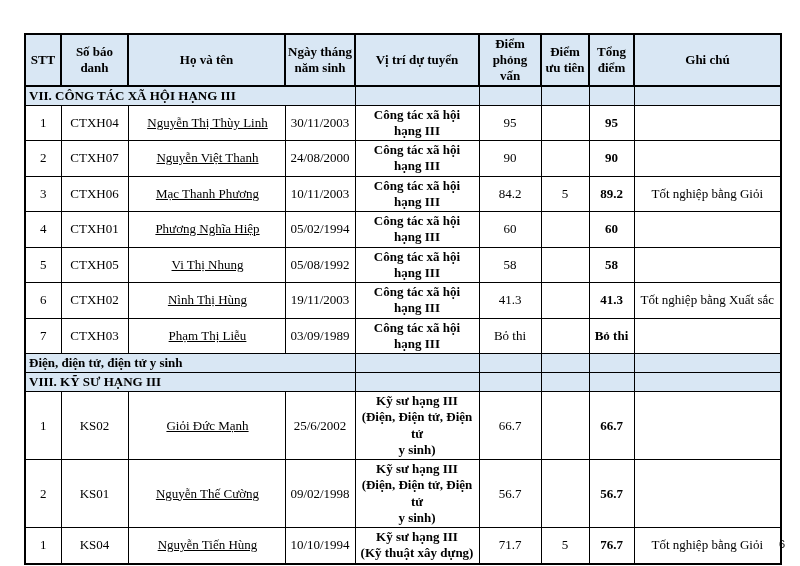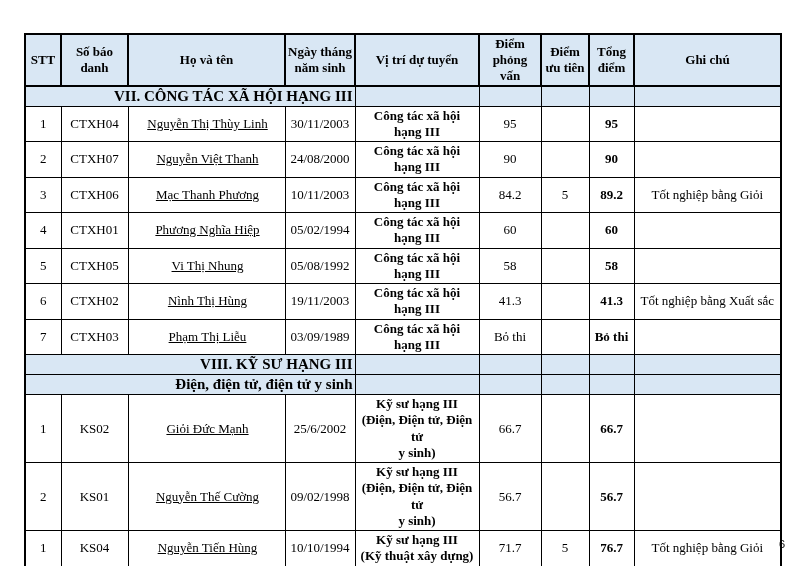--- a/index.html
+++ b/index.html
@@ -41,22 +41,22 @@
   }
   tr.data { height: 30px; }
   tr.data td { font-size: 13px; text-align: center; }
   td.cell-name { text-align: left; padding-left: 4px; text-decoration: underline; }
   td.cell-position { font-size: 12px; white-space: pre-line; line-height: 1.25; font-weight: bold; }
   td.cell-total { font-weight: bold; }
   tr.section { height: 17px; }
   tr.section td { background: #d9e7f4; }
   td.section-label {
     font-weight: bold;
-    font-size: 15px;
-    text-align: right;
+    font-size: 13px;
+    text-align: left;
     padding-left: 3px;
     white-space: nowrap;
   }
   .page-number {
     position: absolute;
     left: 779px;
     top: 538px;
     font-size: 11px;
     font-family: "Liberation Sans", sans-serif;
   }
@@ -181,29 +181,29 @@
           <td class="cell-name">Phạm Thị Liễu</td>
           <td class="cell-dob">03/09/1989</td>
           <td class="cell-position">Công tác xã hội
 hạng III</td>
           <td class="cell-interview">Bỏ thi</td>
           <td class="cell-priority"></td>
           <td class="cell-total">Bỏ thi</td>
           <td class="cell-note"></td>
         </tr>
         <tr class="section">
+          <td colspan="4" class="section-label">Điện, điện tử, điện tử y sinh</td>
+          <td></td>
+          <td></td>
+          <td></td>
+          <td></td>
+          <td></td>
+        </tr>
+        <tr class="section">
           <td colspan="4" class="section-label">VIII. KỸ SƯ HẠNG III</td>
-          <td></td>
-          <td></td>
-          <td></td>
-          <td></td>
-          <td></td>
-        </tr>
-        <tr class="section">
-          <td colspan="4" class="section-label">Điện, điện tử, điện tử y sinh</td>
           <td></td>
           <td></td>
           <td></td>
           <td></td>
           <td></td>
         </tr>
         <tr class="data">
           <td class="cell-stt">1</td>
           <td class="cell-sbd">KS02</td>
           <td class="cell-name">Giỏi Đức Mạnh</td>

